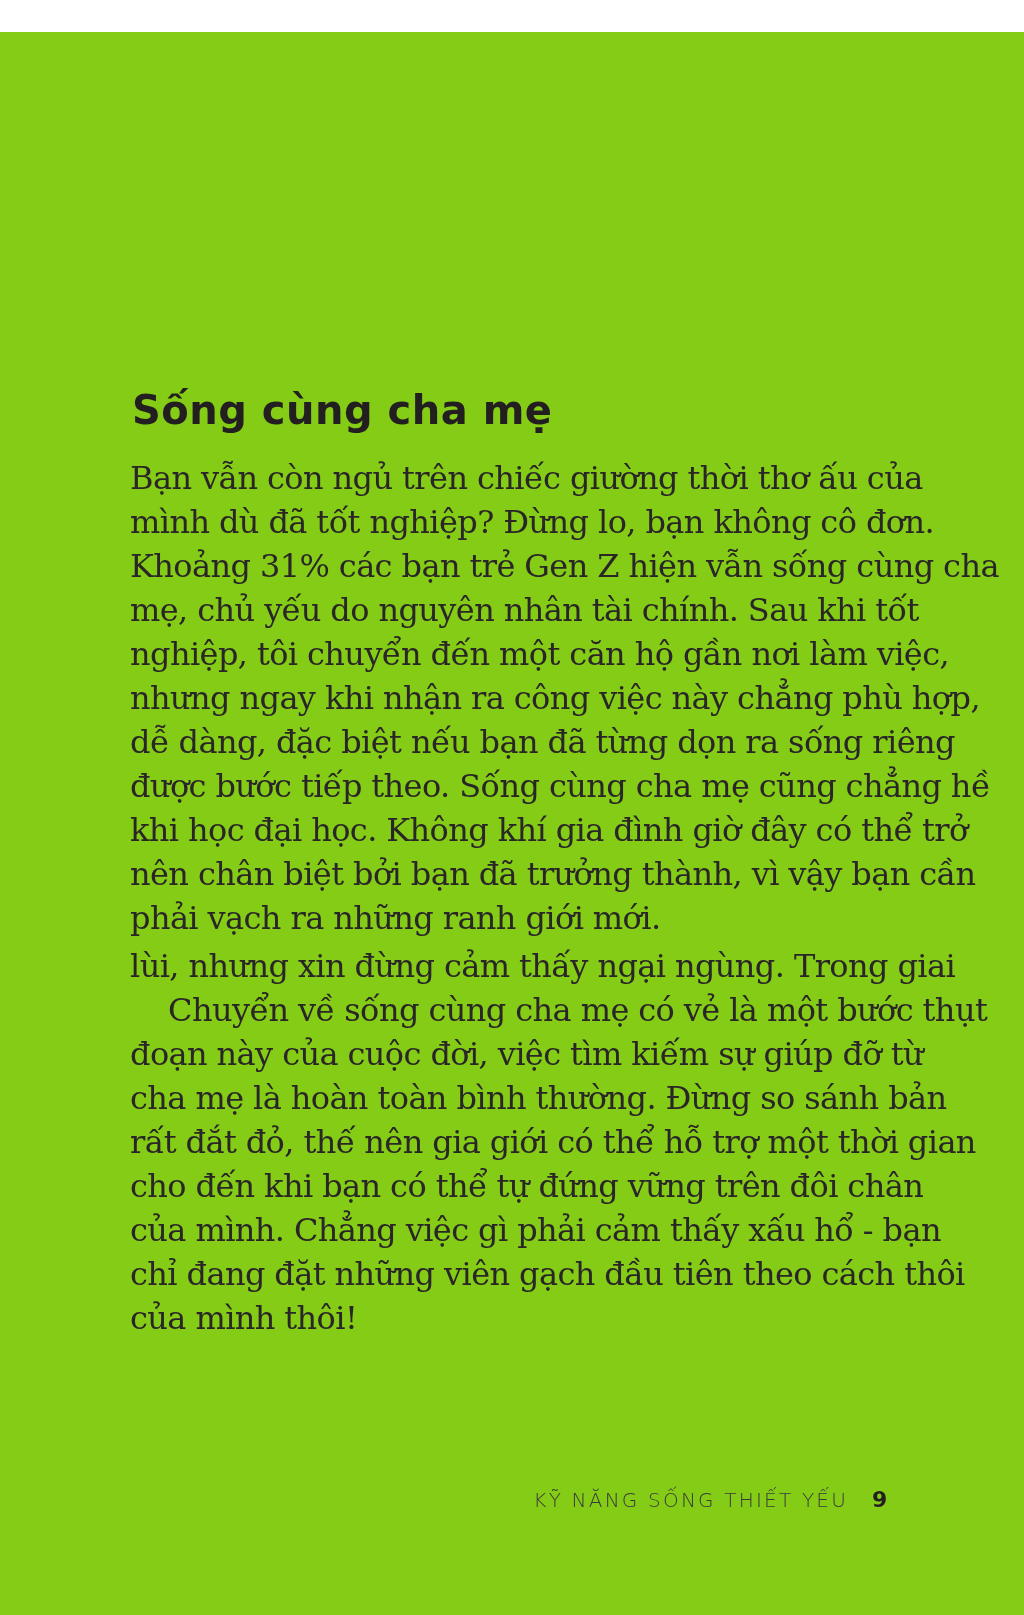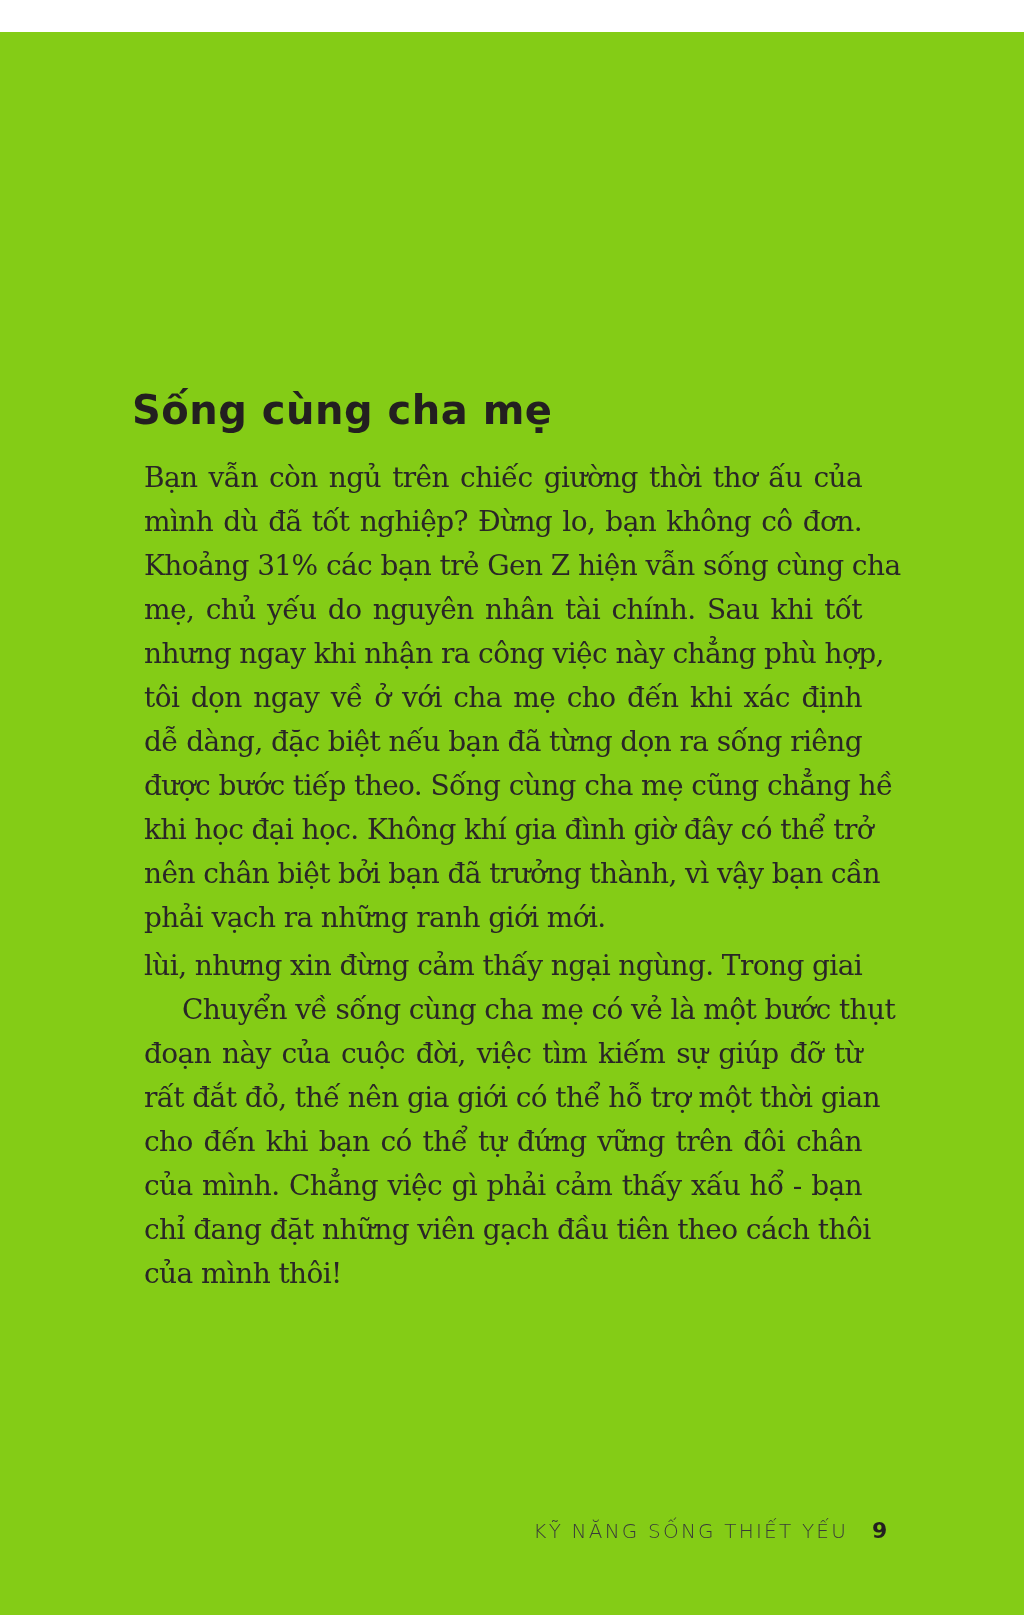--- a/index.html
+++ b/index.html
@@ -29,25 +29,25 @@
     margin: 0;
     font-family: "DejaVu Sans", sans-serif;
     font-weight: 600;
     font-size: 40px;
     letter-spacing: 0.5px;
     color: #231f20;
     line-height: 52px;
   }
   .body-text {
     position: absolute;
-    left: 144px;
+    left: 130px;
     top: 424px;
     width: 718px;
     font-family: "DejaVu Serif", serif;
-    font-size: 28px;
+    font-size: 32px;
     color: #2a2627;
     letter-spacing: -0.6px;
     word-spacing: 0px;
   }
   .line {
     display: block;
     height: 44px;
     line-height: 44px;
     text-align: justify;
     text-align-last: justify;
@@ -59,21 +59,21 @@
   }
   .line.indent {
     padding-left: 38px;
   }
   .para-gap {
     height: 4px;
   }
   .footer {
     position: absolute;
     left: 0;
-    top: 1483px;
+    top: 1452px;
     width: 1024px;
     height: 40px;
   }
   .running-title {
     position: absolute;
     right: 176px;
     top: 0;
     font-family: "DejaVu Sans", sans-serif;
     font-weight: 300;
     font-size: 20px;
@@ -98,33 +98,34 @@
 <div class="page">
 
   <h2 class="heading">Sống cùng cha mẹ</h2>
 
   <div class="body-text">
     <div>
       <span class="line">Bạn vẫn còn ngủ trên chiếc giường thời thơ ấu của</span>
       <span class="line">mình dù đã tốt nghiệp? Đừng lo, bạn không cô đơn.</span>
       <span class="line">Khoảng 31% các bạn trẻ Gen Z hiện vẫn sống cùng cha</span>
       <span class="line">mẹ, chủ yếu do nguyên nhân tài chính. Sau khi tốt</span>
+      <span class="line">nghiệp, tôi chuyển đến một căn hộ gần nơi làm việc,</span>
       <span class="line">nhưng ngay khi nhận ra công việc này chẳng phù hợp,</span>
-      <span class="line">tôi dọn ngay về ở với cha mẹ cho đến khi xác định</span>
       <span class="line">dễ dàng, đặc biệt nếu bạn đã từng dọn ra sống riêng</span>
       <span class="line">được bước tiếp theo. Sống cùng cha mẹ cũng chẳng hề</span>
       <span class="line">khi học đại học. Không khí gia đình giờ đây có thể trở</span>
       <span class="line">nên chân biệt bởi bạn đã trưởng thành, vì vậy bạn cần</span>
       <span class="line last">phải vạch ra những ranh giới mới.</span>
     </div>
     <div class="para-gap"></div>
     <div>
       <span class="line">lùi, nhưng xin đừng cảm thấy ngại ngùng. Trong giai</span>
       <span class="line indent">Chuyển về sống cùng cha mẹ có vẻ là một bước thụt</span>
       <span class="line">đoạn này của cuộc đời, việc tìm kiếm sự giúp đỡ từ</span>
+      <span class="line">cha mẹ là hoàn toàn bình thường. Đừng so sánh bản</span>
       <span class="line">rất đắt đỏ, thế nên gia giới có thể hỗ trợ một thời gian</span>
       <span class="line">cho đến khi bạn có thể tự đứng vững trên đôi chân</span>
       <span class="line">của mình. Chẳng việc gì phải cảm thấy xấu hổ - bạn</span>
       <span class="line">chỉ đang đặt những viên gạch đầu tiên theo cách thôi</span>
       <span class="line last">của mình thôi!</span>
     </div>
   </div>
 
   <div class="footer">
     <span class="running-title">KỸ NĂNG SỐNG THIẾT YẾU</span>

